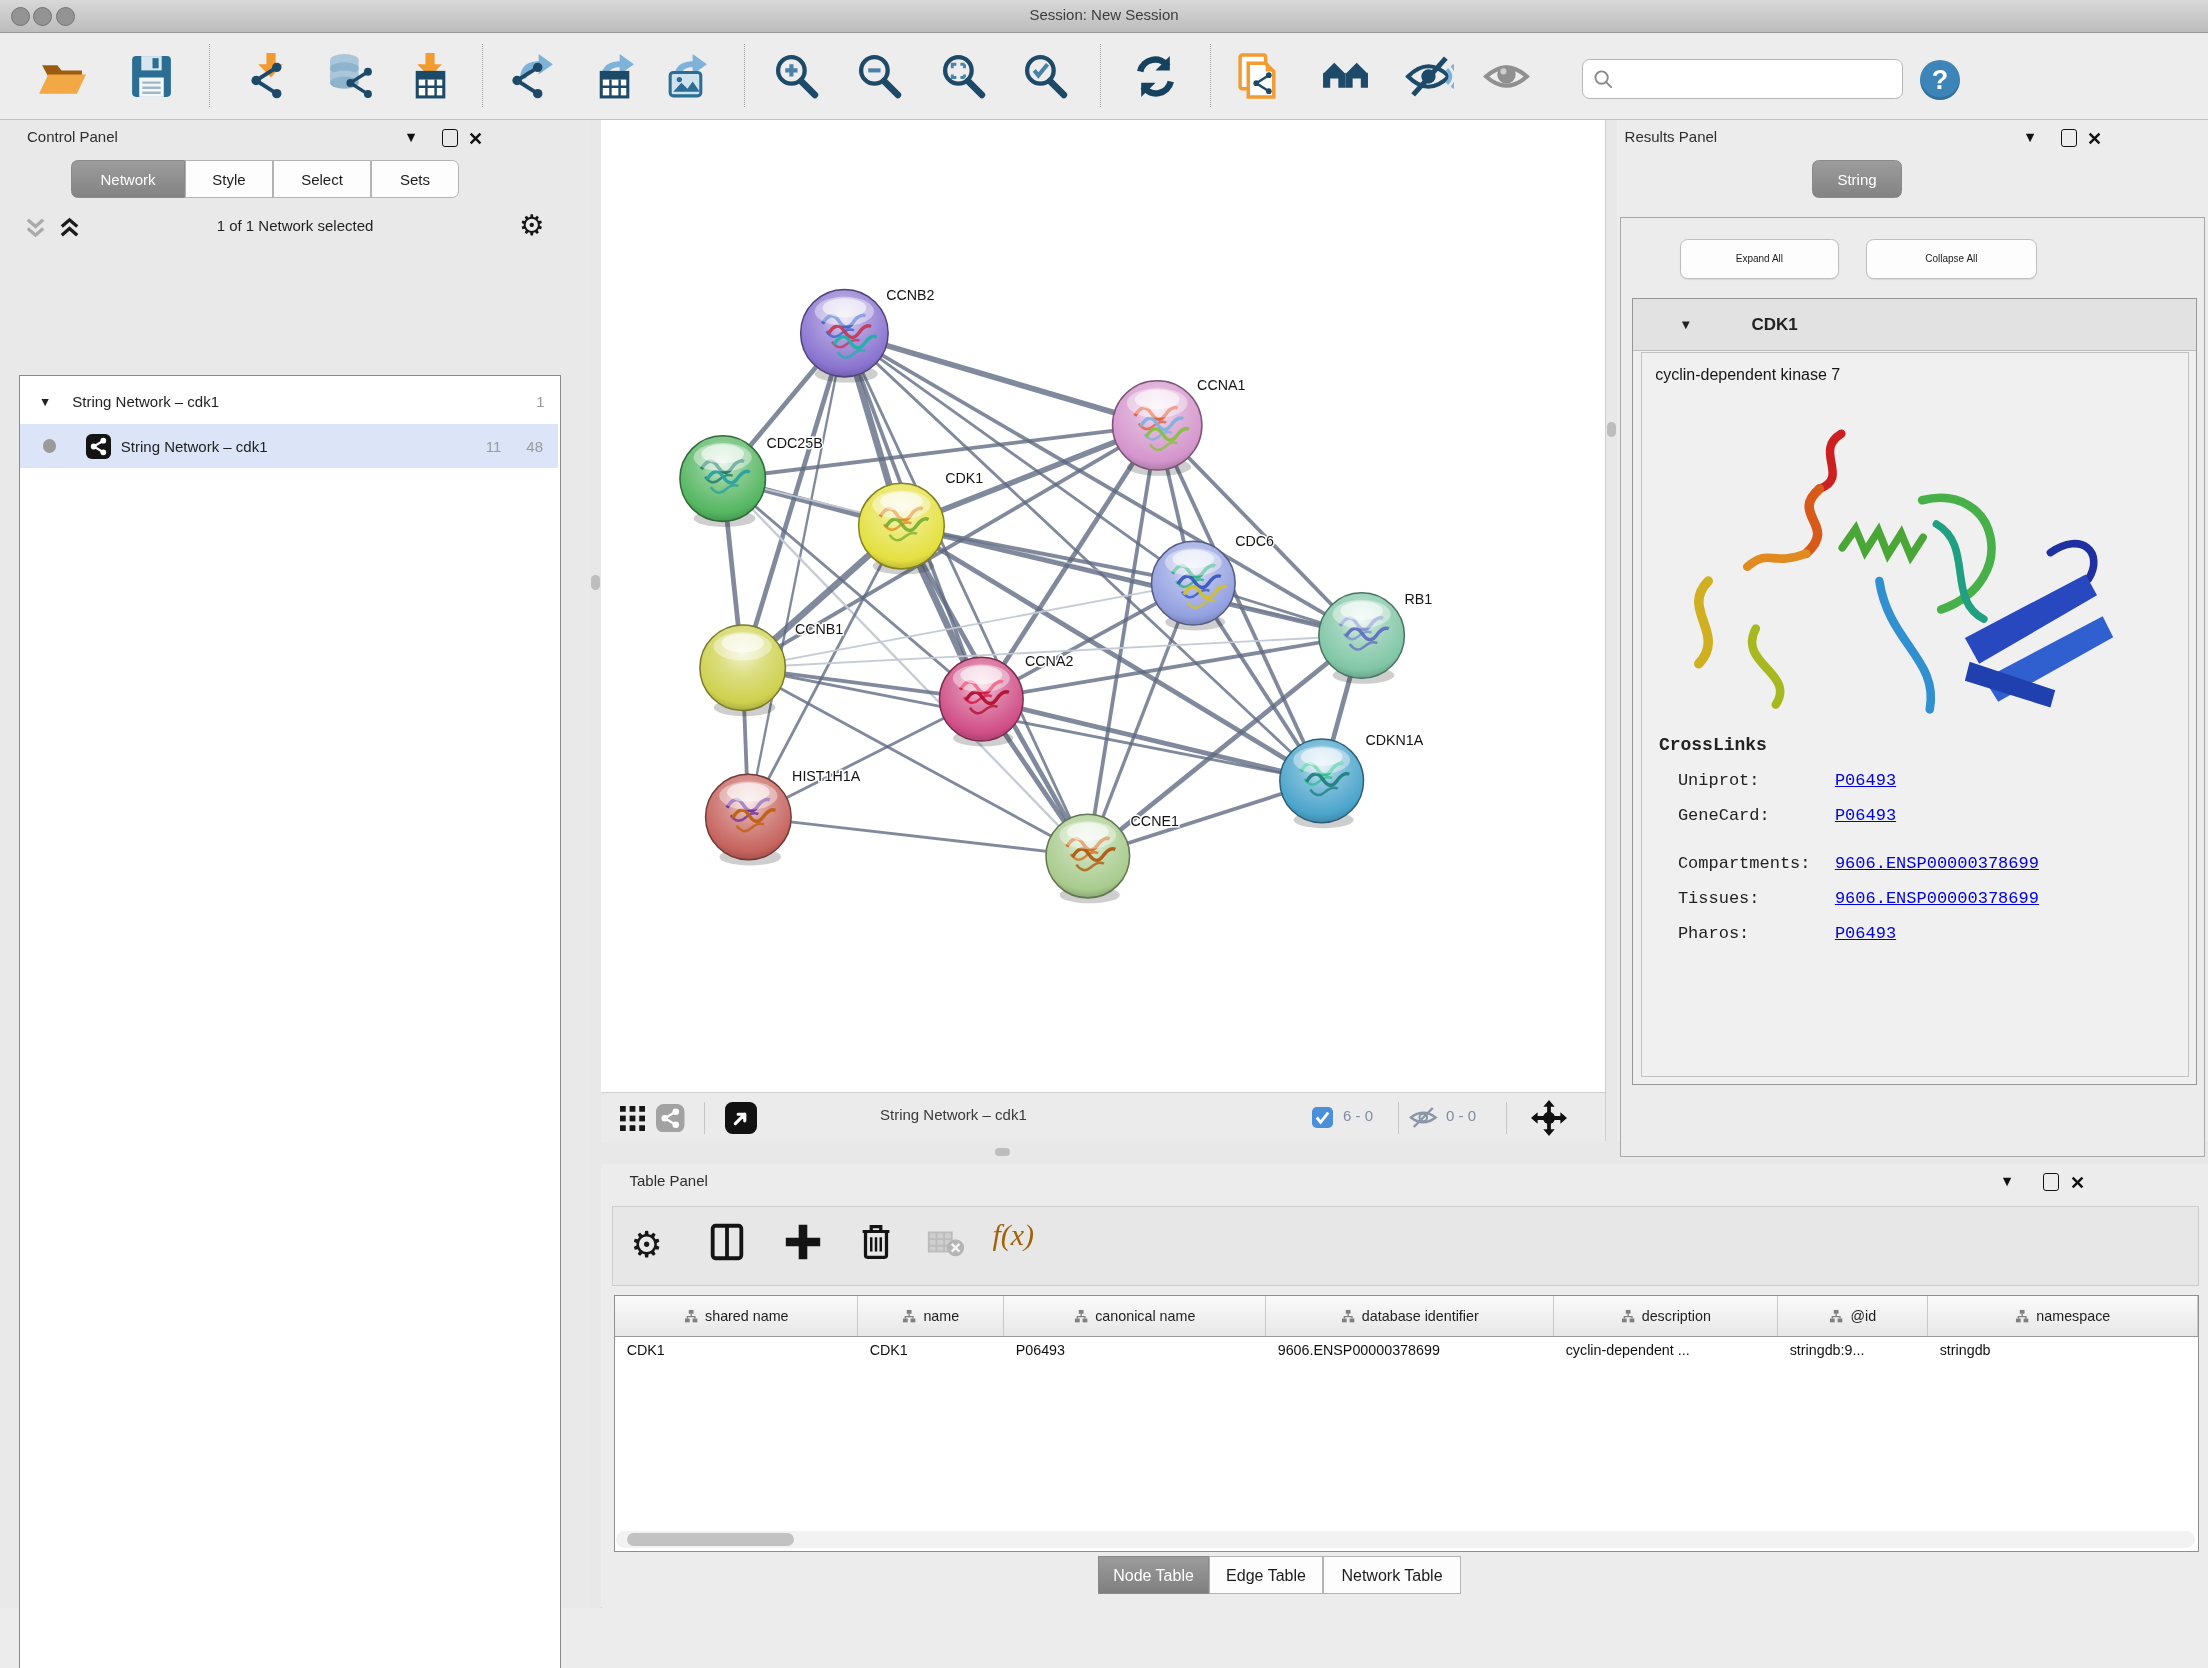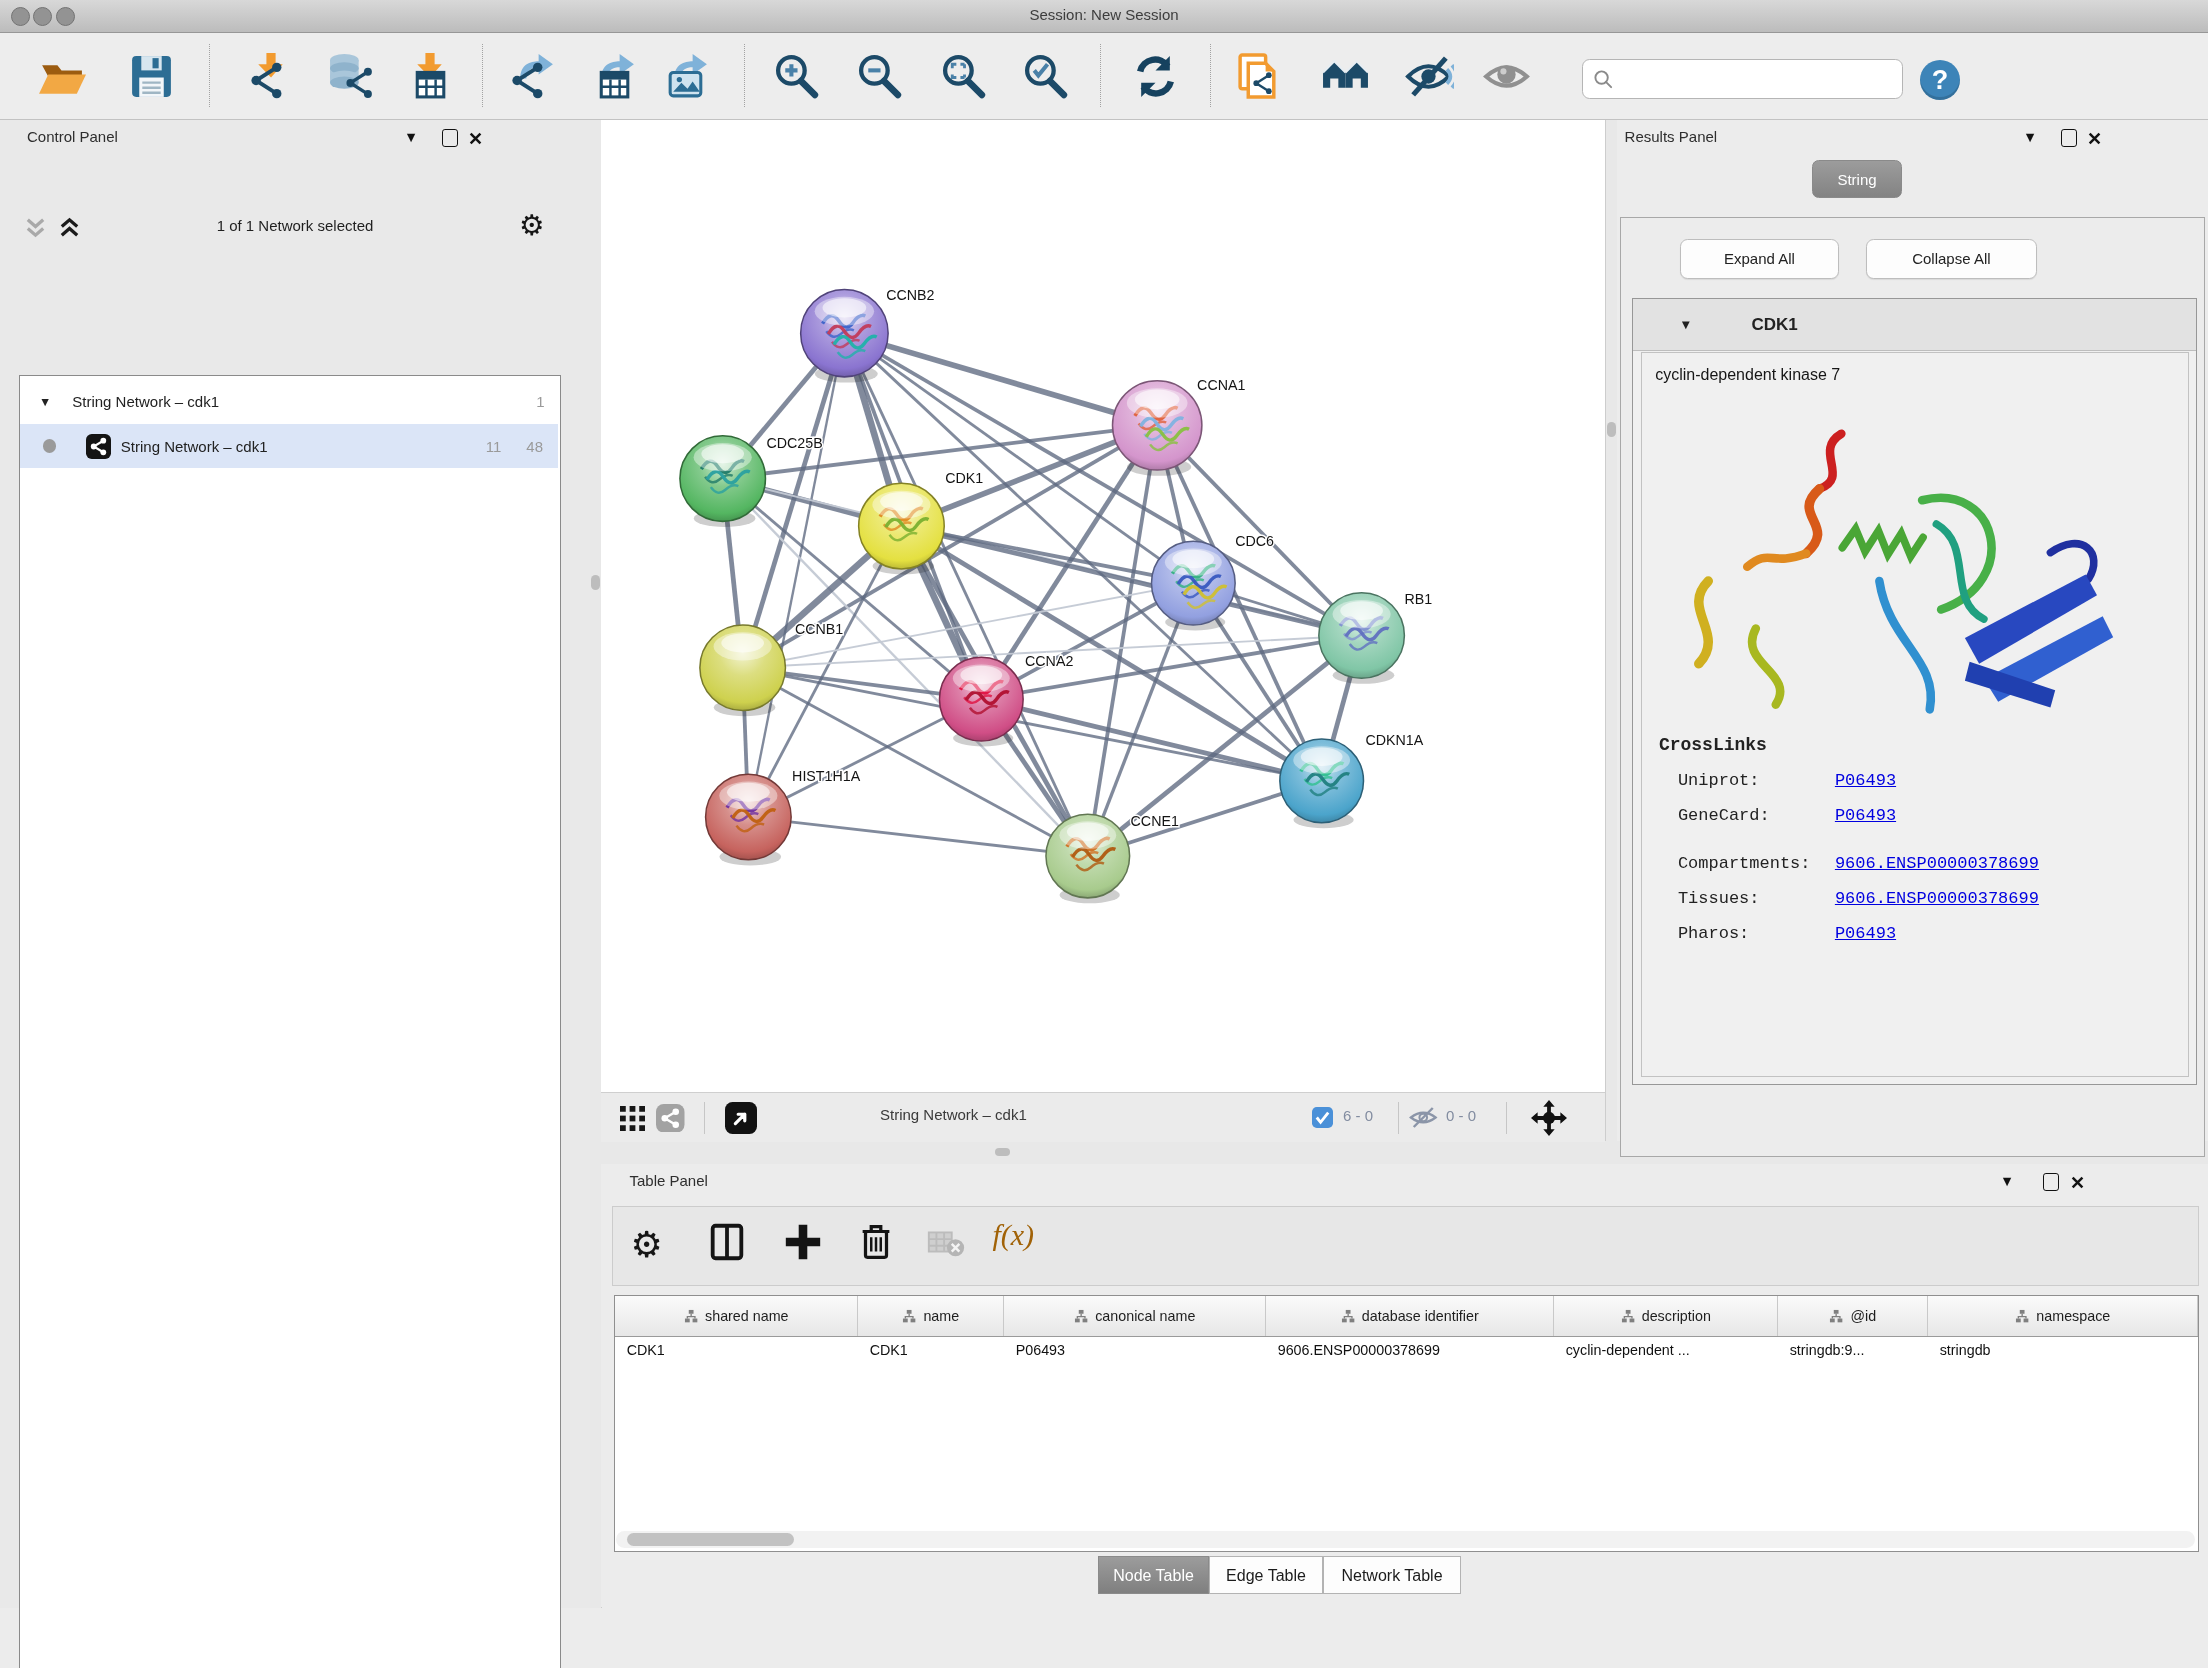--- a/index.html
+++ b/index.html
@@ -42,21 +42,21 @@
   .nbsep{width:0;height:32px;border-left:1px solid #c6c6c6;top:8.6px;}
   #netname{font-size:15px;color:#3a3a3a;}
   .nbcount{font-size:15px;color:#828ca0;}
   
   .vsplit{background:#e8e8e8;}
   .splitdot{width:15px;height:8.6px;border-radius:4.8px;background:#bdbdbd;}
   .splitdotv{width:8.6px;height:15px;border-radius:4.8px;background:#bdbdbd;}
   
   #resultspanel{left:1617px;top:120px;width:592px;height:1021px;background:#ececec;}
   #respanelbox{left:2.9px;top:97px;width:583px;height:938px;border:1px solid #a8a8a8;background:#ececec;}
-  .btn{background:#fdfdfd;border:1px solid #bdbdbd;border-radius:7.6px;font-size:15px;text-align:center;
+  .btn{background:#fdfdfd;border:1px solid #bdbdbd;border-radius:7.6px;font-size:10px;text-align:center;
        cursor:pointer;box-shadow:0 1px 1px rgba(0,0,0,.08);}
   #cdk1box{left:11.4px;top:80px;width:563px;height:785px;border:1px solid #979797;background:#f0f0f0;}
   #cdk1hdr{left:0;top:0;width:100%;height:52px;background:#e2e2e2;border-bottom:1px solid #bdbdbd;
            display:flex;align-items:center;box-sizing:border-box;}
   .serif{font-family:Liberation Mono, monospace;}
   .xlink{color:#0000e0;text-decoration:underline;cursor:pointer;}
   
   #tablepanel{left:601px;top:1164px;width:1607px;height:443px;background:#ececec;}
   #tptools{left:11.4px;top:42px;width:1585px;height:78px;background:#e7e7e7;border:1px solid #cccccc;}
   .tpicon{top:14.3px;width:49px;height:49px;cursor:pointer;}
@@ -215,20 +215,26 @@
       <div class="abs tbsep" style="left: 744px;"></div>
       <div class="abs tbsep" style="left: 1100px;"></div>
       <div class="abs tbsep" style="left: 1210px;"></div>
     </div>
 
   <div class="abs" id="controlpanel">
     <div class="abs panel-title" style="left:27px;top:7.6px">Control Panel</div>
     <div class="abs pctrl" style="left:404px;top:8.6px">▼</div>
     <div class="abs pctrl sq" style="left:442px;top:8.6px"></div>
     <div class="abs pctrl" style="left:468px;top:7.6px;font-weight:bold;font-size:18px">✕</div>
+    <div class="abs" id="cptabs" style="left:71px;top:40px;display:flex">
+        <div class="tab sel first" style="width: 114px;">Network</div>
+        <div class="tab" style="width: 88px;">Style</div>
+        <div class="tab" style="width: 98px;">Select</div>
+        <div class="tab last" style="width: 88px;">Sets</div>
+      </div>
     <div class="abs" style="left:23px;top:94px">
       <svg width="25" height="27" viewBox="0 0 26 28">
           <path d="M5 6l8 7 8-7M5 15l8 7 8-7" fill="none" stroke="#a9a9a9" stroke-width="3.4"></path>
         </svg>
     </div>
     <div class="abs" style="left:57px;top:94px">
       <svg width="25" height="27" viewBox="0 0 26 28">
           <path d="M5 13l8-7 8 7M5 22l8-7 8 7" fill="none" stroke="#1b1b1b" stroke-width="3.4"></path>
         </svg>
     </div>

